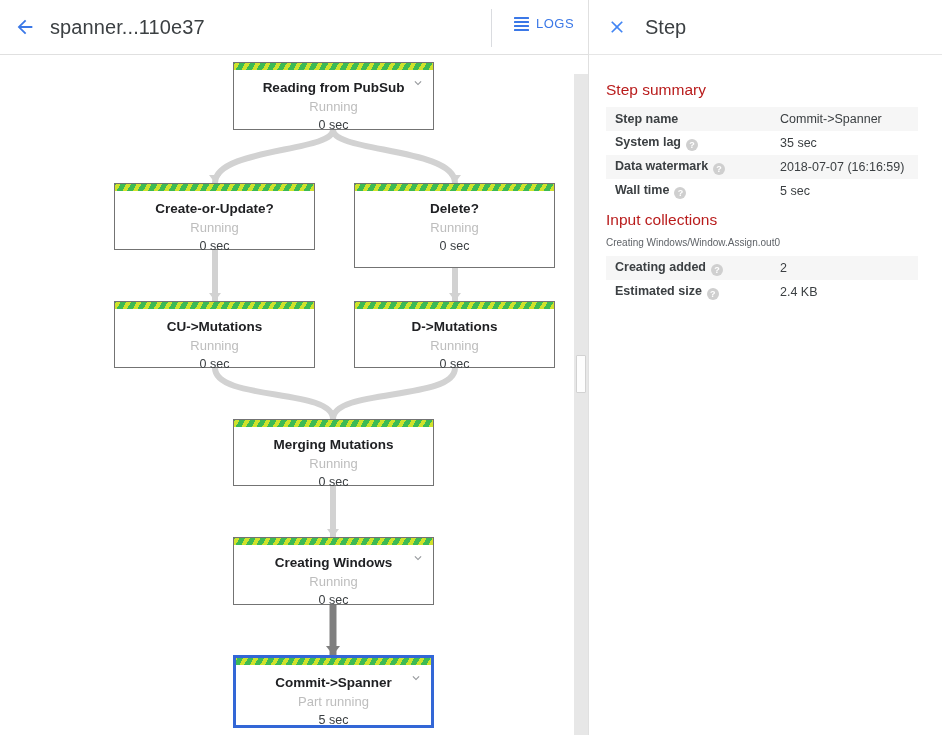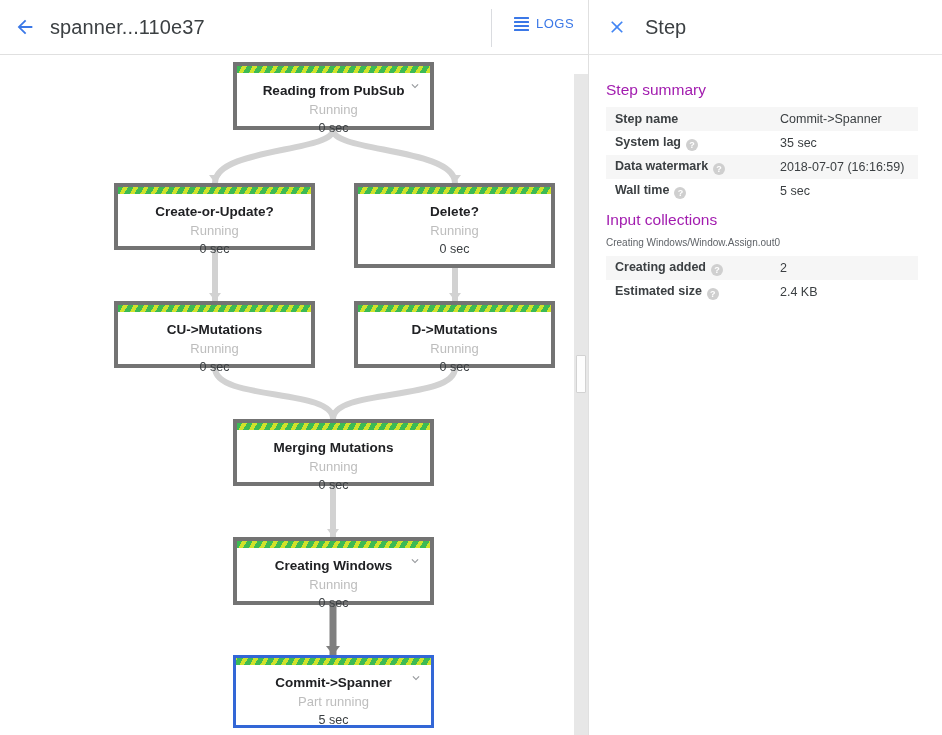--- a/index.html
+++ b/index.html
@@ -60,21 +60,21 @@
     width: 578px; height: 679px;
     background: #ffffff;
     overflow: hidden;
   }
   #edges-svg { position: absolute; left: 0; top: 0; }
 
   
   .node {
     position: absolute;
     background: #ffffff;
-    border: 4px solid #737373;
+    border: 1px solid #737373;
     box-shadow: 0 0 0 0 rgba(0,0,0,0);
     cursor: pointer;
   }
   .node.selected {
     border: 3px solid #3367d6;
   }
   .node-bar {
     height: 7px;
     background-color: #3cba54;
     background-image: repeating-linear-gradient(
@@ -130,21 +130,21 @@
   #close-btn {
     width: 56px; height: 55px;
     display: flex; align-items: center; justify-content: center;
     cursor: pointer;
   }
   #panel-title {
     font-size: 20px; color: #3c4043; font-weight: 400;
   }
   #right-body { padding: 20px 24px 0 17px; }
   .section-heading {
-    font-size: 15.5px; color: #a21caf; font-weight: 400;
+    font-size: 15.5px; color: #b91c1c; font-weight: 400;
     margin: 6px 0 8px 0;
   }
   .kv-table { width: 100%; border-collapse: collapse; }
   .kv-table tr { height: 24px; }
   .kv-table tr.alt { background: #f6f6f6; }
   .kv-table td {
     font-size: 12.5px; color: #3c4043;
     padding: 0 0 0 9px; vertical-align: middle;
   }
   .kv-key { font-weight: bold; width: 165px; white-space: nowrap; }

